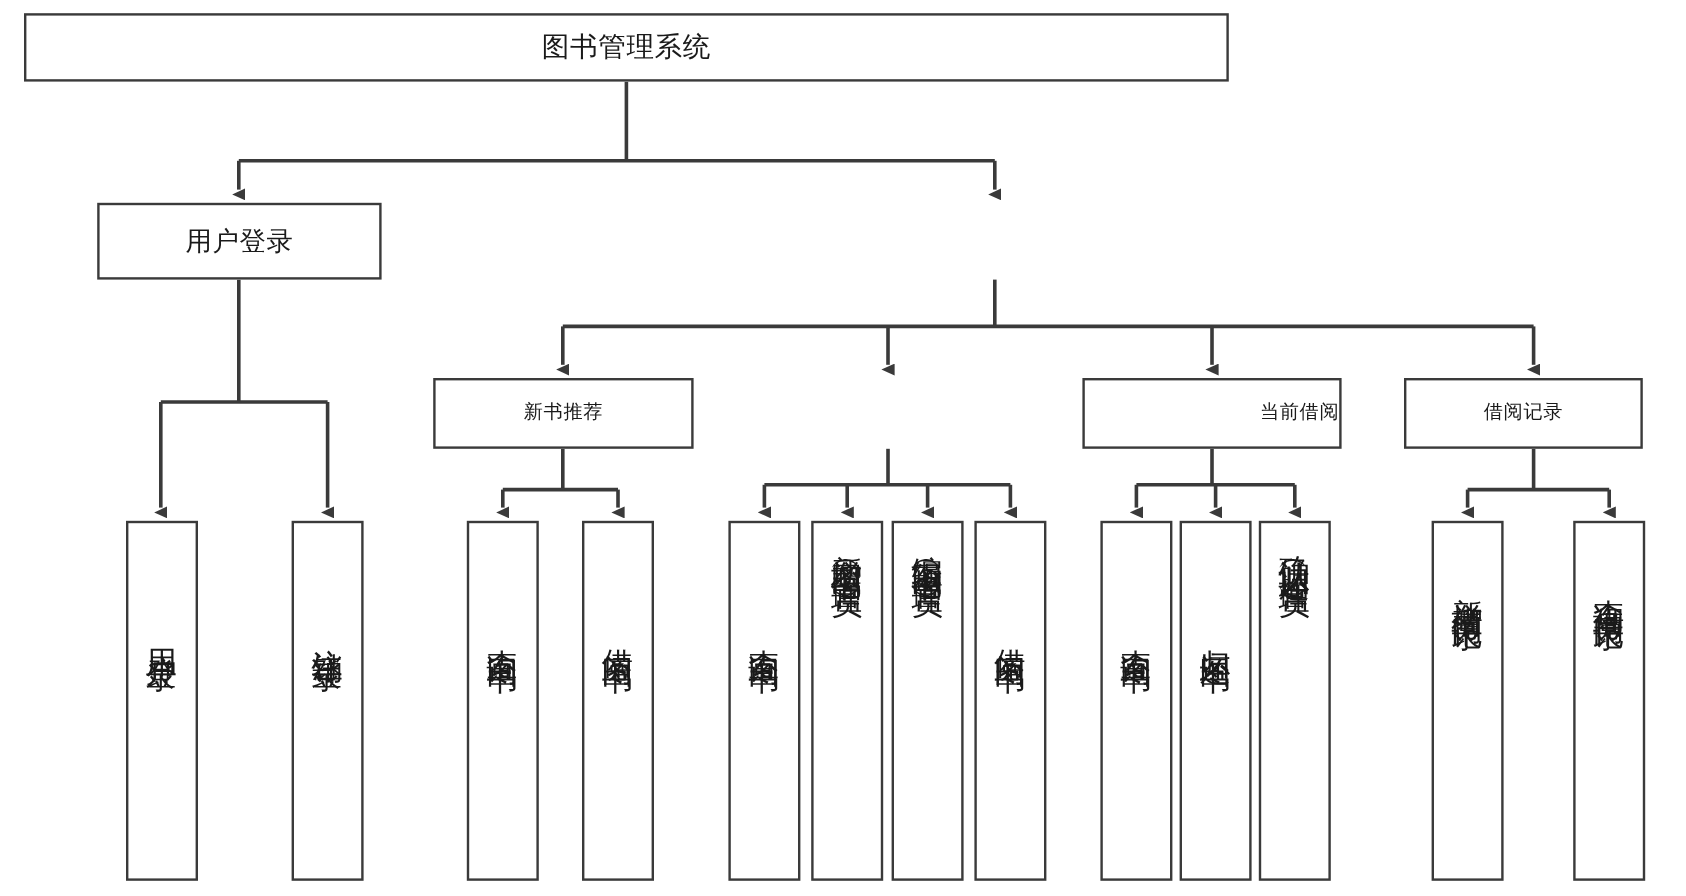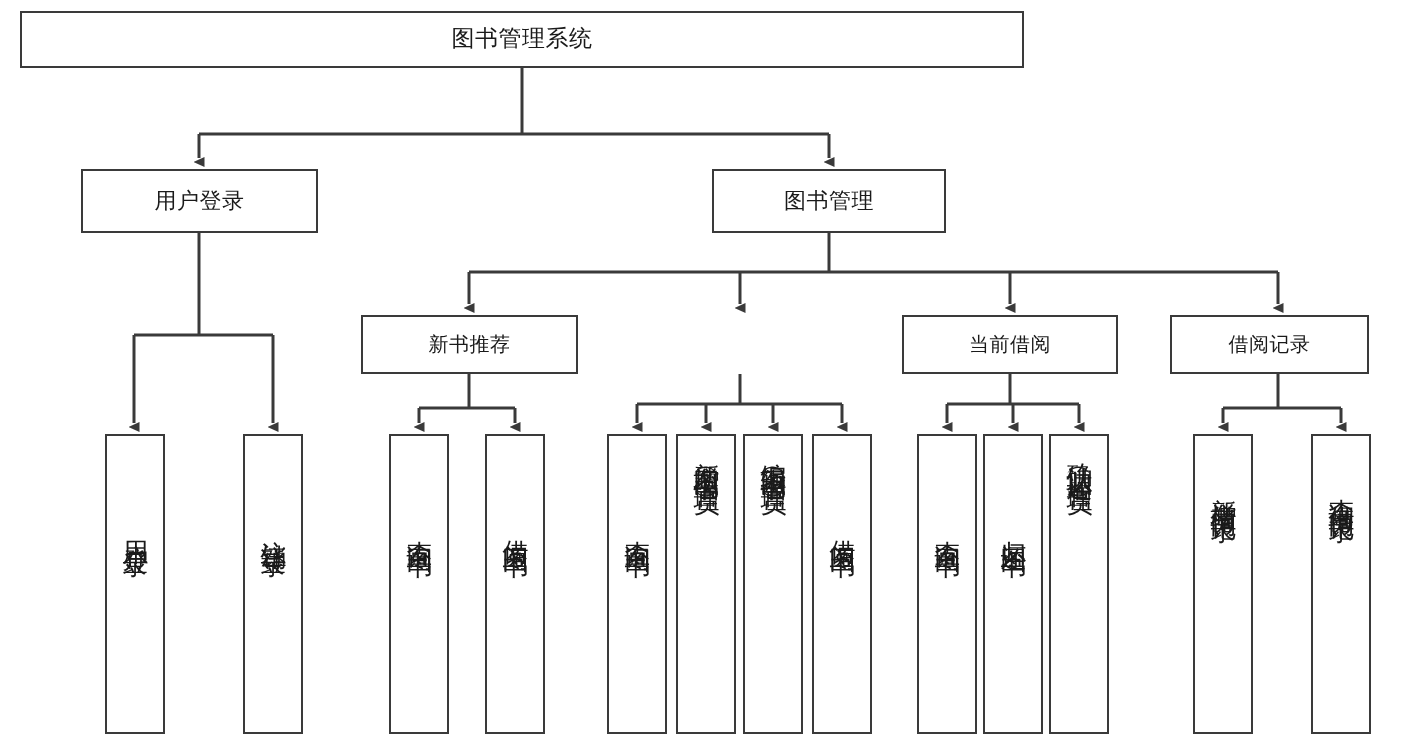--- a/index.html
+++ b/index.html
@@ -30,25 +30,24 @@
     align-items:center;
     justify-content:center;
     color:#1a1a1a;
     z-index:2;
   }
   .node .lbl{
     display:block;
     line-height:1.14;
     letter-spacing:0.5px;
     white-space:nowrap;
-    font-family:Liberation Serif, serif;
   }
   .node-root .lbl{ font-size:23px; }
   .node-l2  .lbl{ font-size:22px; }
-  .node-l3  .lbl{ font-size:20px; }
+  .node-l3  .lbl{ font-size:16px; }
 
   .node-leaf{
     align-items:flex-start;
     justify-content:center;
     padding-top:6px;
   }
   .node-leaf .lbl{
     writing-mode:vertical-rl;
     text-orientation:upright;
     font-size:26px;
@@ -128,28 +127,25 @@
     </g>
   </svg>
 
   <div class="node node-root" style="left:20px;top:11px;width:1004px;height:57px;">
     <span class="lbl">图书管理系统</span>
   </div>
 
   <div class="node node-l2" style="left:81px;top:169px;width:237px;height:64px;">
     <span class="lbl">用户登录</span>
   </div>
-  <div class="node node-l2" style="left:712px;top:169px;width:234px;height:64px;">
-    <span class="lbl">图书管理</span>
-  </div>
 
   <div class="node node-l3" style="left:361px;top:315px;width:217px;height:59px;">
     <span class="lbl">新书推荐</span>
   </div>
-  <div class="node node-l3" style="left:902px;top:315px;width:216px;height:59px;">
+  <div class="node node-l3" style="left:902px;top:315px;width:216px;height:59px;justify-content:flex-end;">
     <span class="lbl">当前借阅</span>
   </div>
   <div class="node node-l3" style="left:1170px;top:315px;width:199px;height:59px;">
     <span class="lbl">借阅记录</span>
   </div>
 
   <div class="node node-leaf short" style="left:105px;top:434px;width:60px;height:300px;">
     <span class="lbl">用户登录</span>
   </div>
   <div class="node node-leaf short" style="left:243px;top:434px;width:60px;height:300px;">

